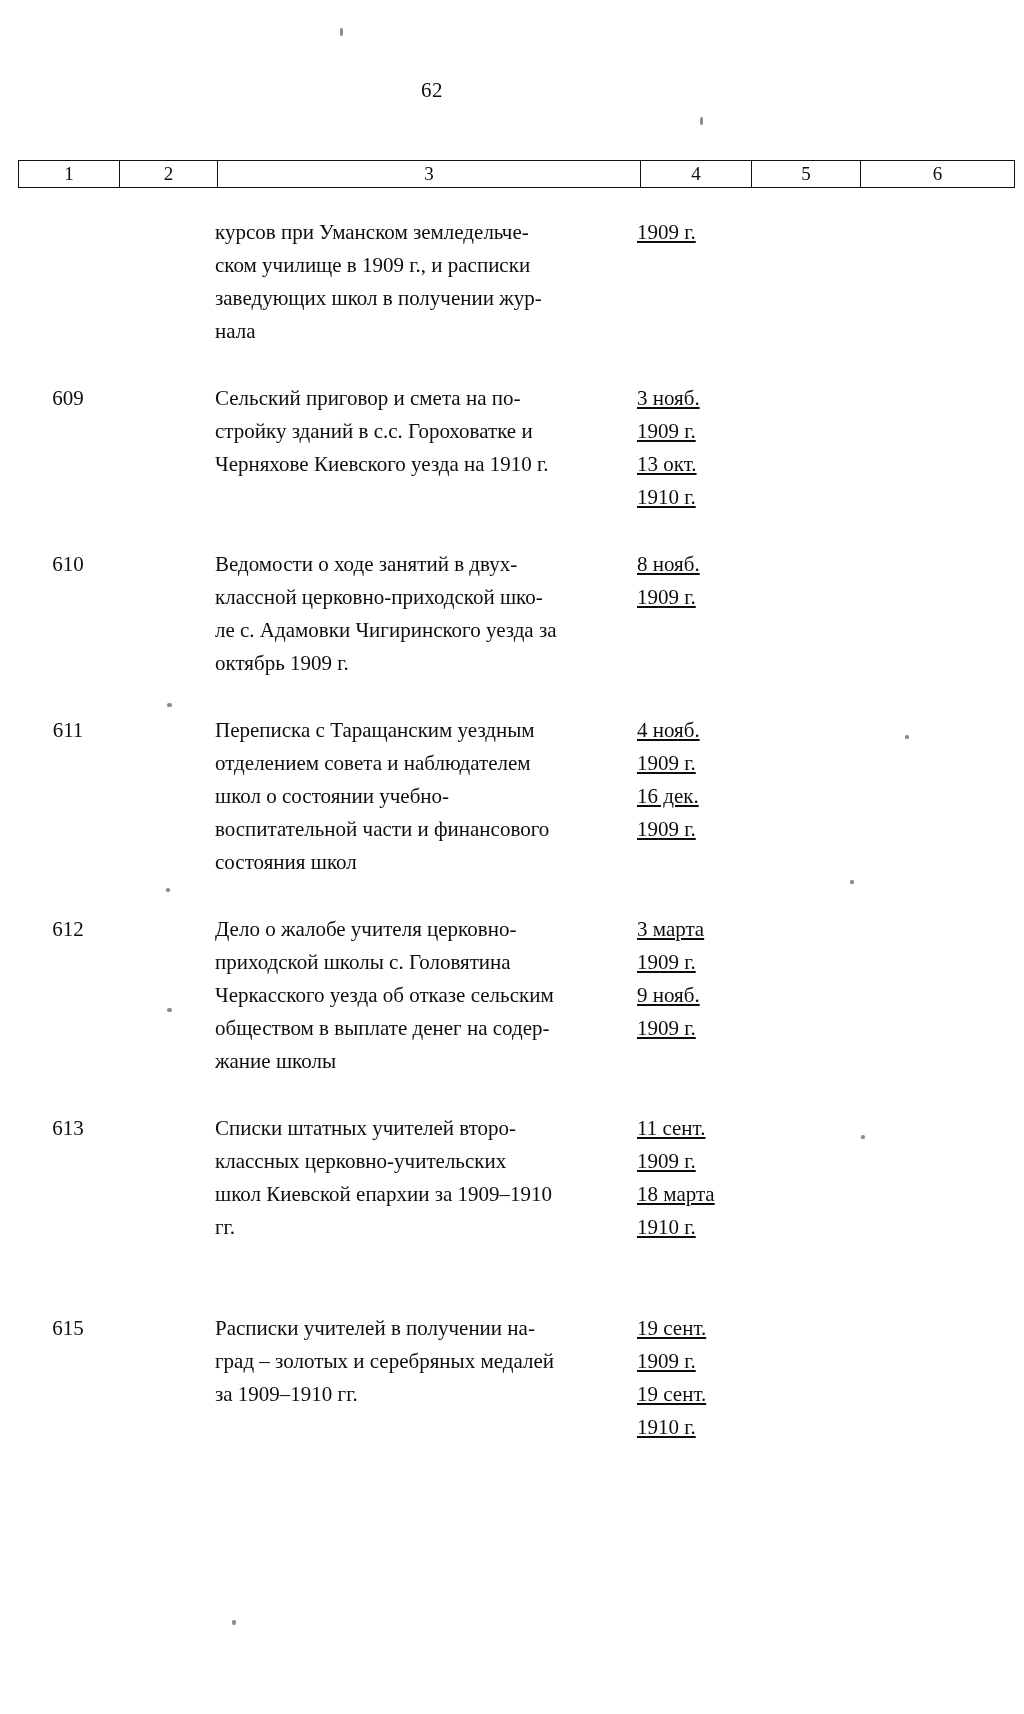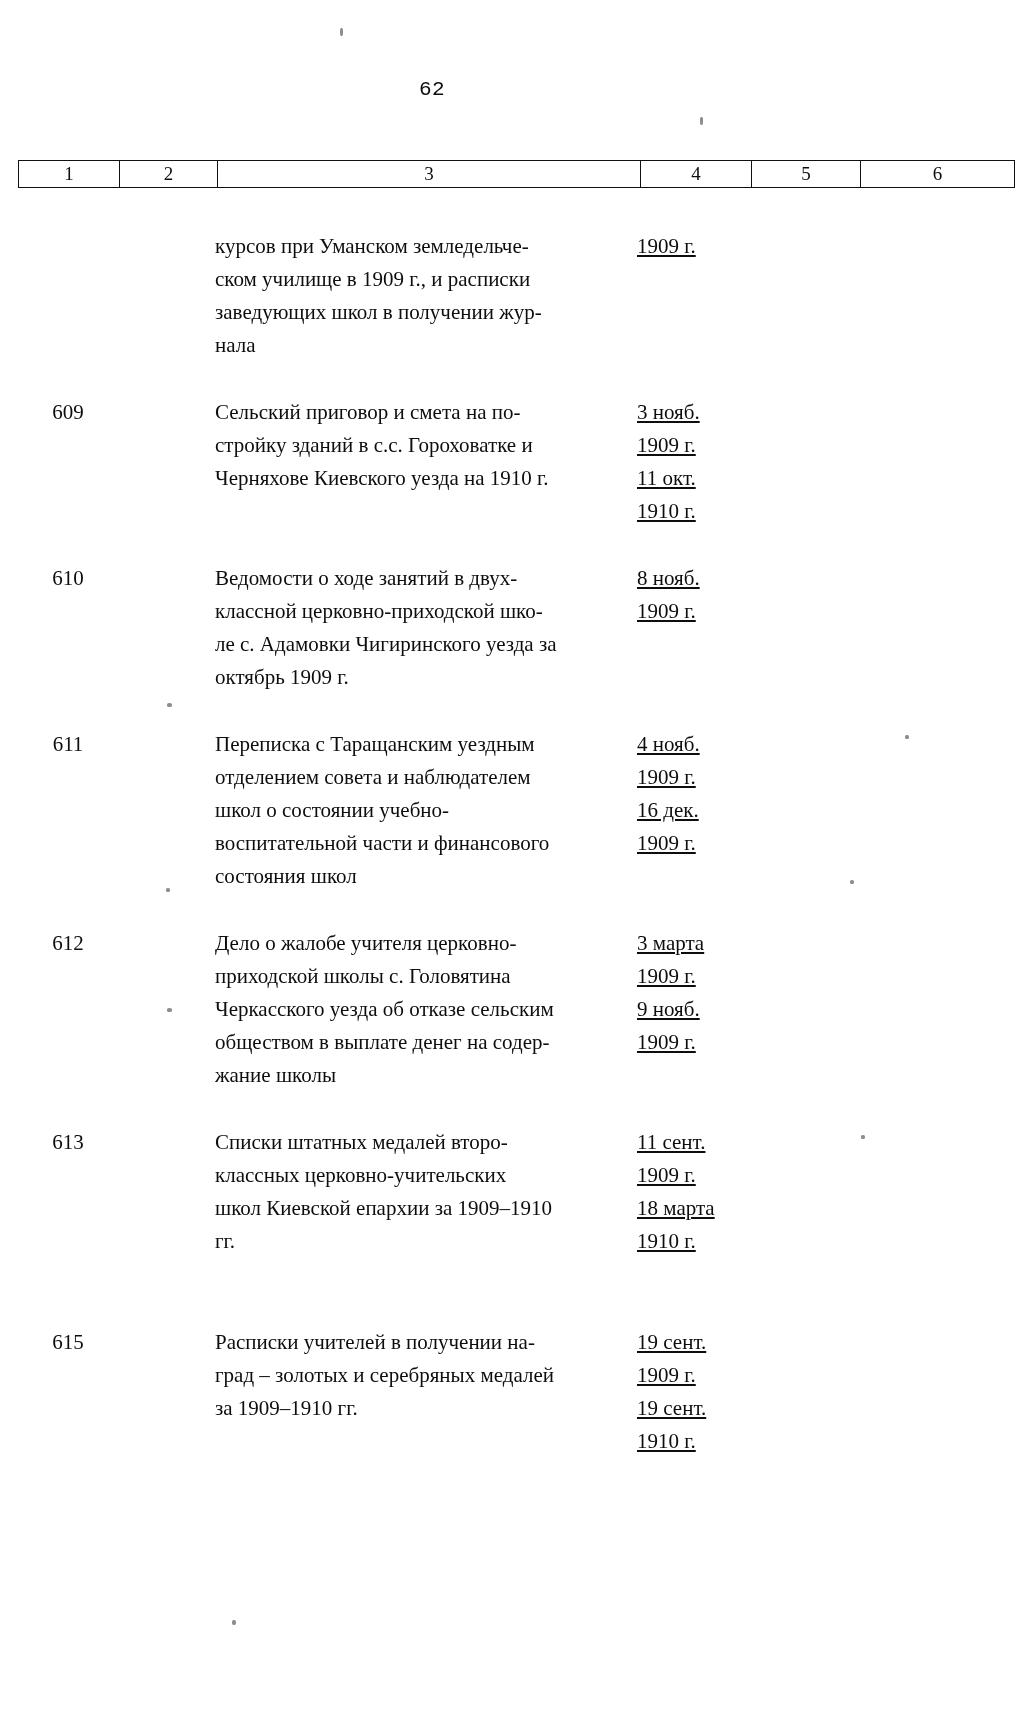--- a/index.html
+++ b/index.html
@@ -19,21 +19,20 @@
 
   
   .page-number {
     position: absolute;
     top: 78px;
     left: 0;
     width: 864px;
     text-align: center;
     font-size: 21px;
     letter-spacing: 0.5px;
-    font-family: Liberation Mono, monospace;
   }
 
   
   .speck {
     position: absolute;
     background: #8d8d8d;
     border-radius: 40%;
   }
 
   
@@ -61,21 +60,21 @@
   .c2 { width: 97px; }
   .c3 { width: 422px; }
   .c4 { width: 110px; }
   .c5 { width: 108px; }
   .c6 { width: 153px; }
 
   table.body-table {
     border-collapse: collapse;
     width: 990px;
     table-layout: fixed;
-    margin-top: 42px;
+    margin-top: 28px;
   }
   table.body-table td {
     padding: 0;
     vertical-align: top;
     border: none;
   }
 
   .row-spacer td { height: 34px; }
 
   .cell-num {
@@ -173,21 +172,21 @@
           <td class="cell-num">609</td>
           <td class="cell-empty"></td>
           <td class="cell-title">
             <span class="ln">Сельский приговор и смета на по-</span>
             <span class="ln">стройку зданий в с.с. Гороховатке и</span>
             <span class="ln">Черняхове Киевского уезда на 1910 г.</span>
           </td>
           <td class="cell-date">
             <span class="ln">3 нояб.</span>
             <span class="ln">1909 г.</span>
-            <span class="ln">11 окт.</span>
+            <span class="ln">13 окт.</span>
             <span class="ln">1910 г.</span>
           </td>
           <td class="cell-empty"></td>
           <td class="cell-empty"></td>
         </tr>
         <tr class="row-spacer">
           <td></td>
           <td></td>
           <td></td>
           <td></td>
@@ -269,21 +268,21 @@
           <td></td>
           <td></td>
           <td></td>
           <td></td>
           <td></td>
         </tr>
         <tr>
           <td class="cell-num">613</td>
           <td class="cell-empty"></td>
           <td class="cell-title">
-            <span class="ln">Списки штатных медалей второ-</span>
+            <span class="ln">Списки штатных учителей второ-</span>
             <span class="ln">классных церковно-учительских</span>
             <span class="ln">школ Киевской епархии за 1909–1910</span>
             <span class="ln">гг.</span>
           </td>
           <td class="cell-date">
             <span class="ln">11 сент.</span>
             <span class="ln">1909 г.</span>
             <span class="ln">18 марта</span>
             <span class="ln">1910 г.</span>
           </td>

